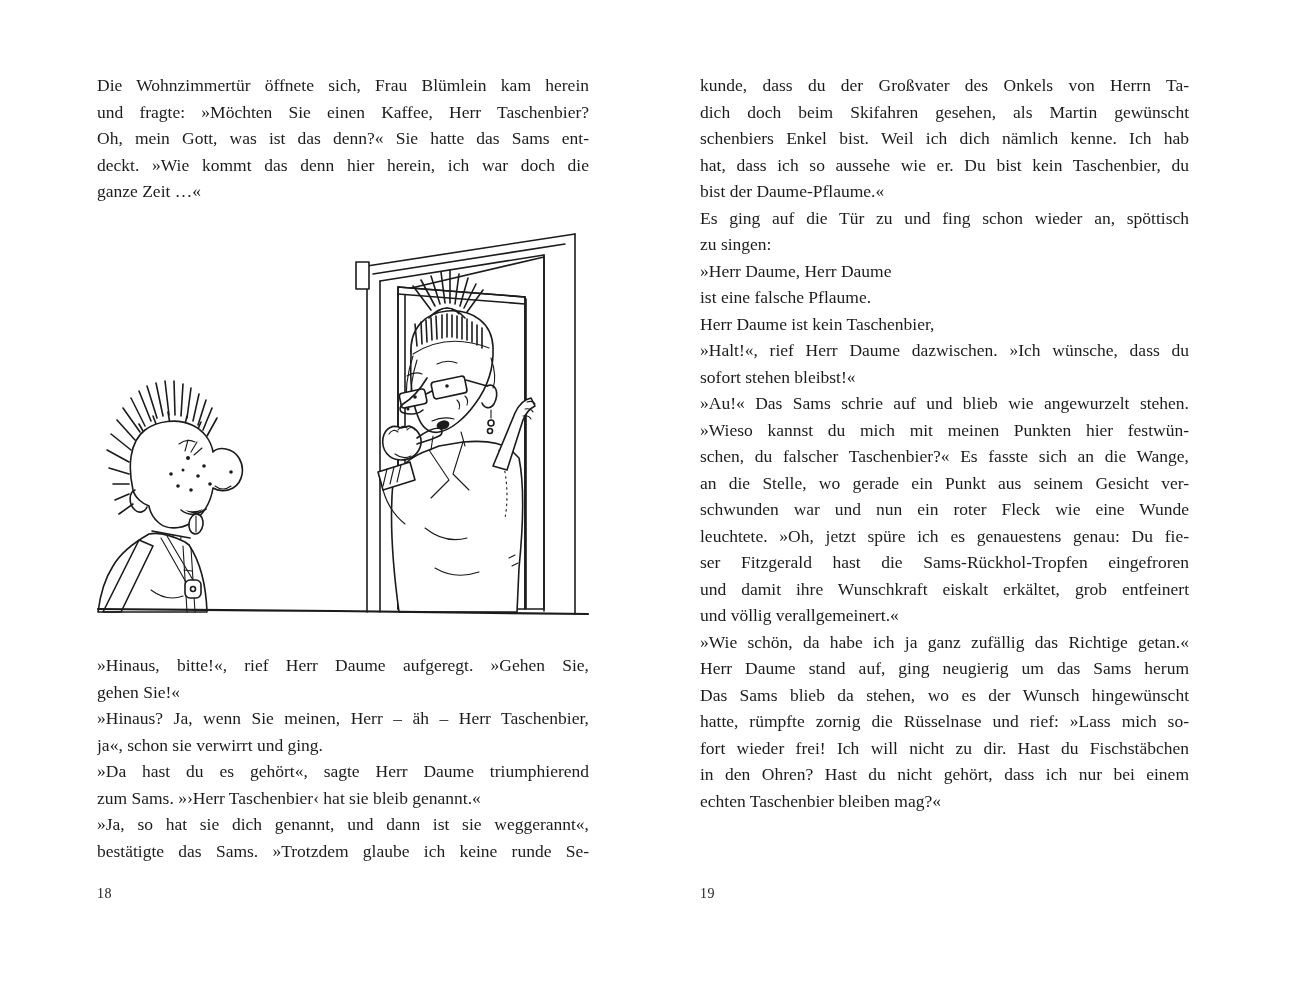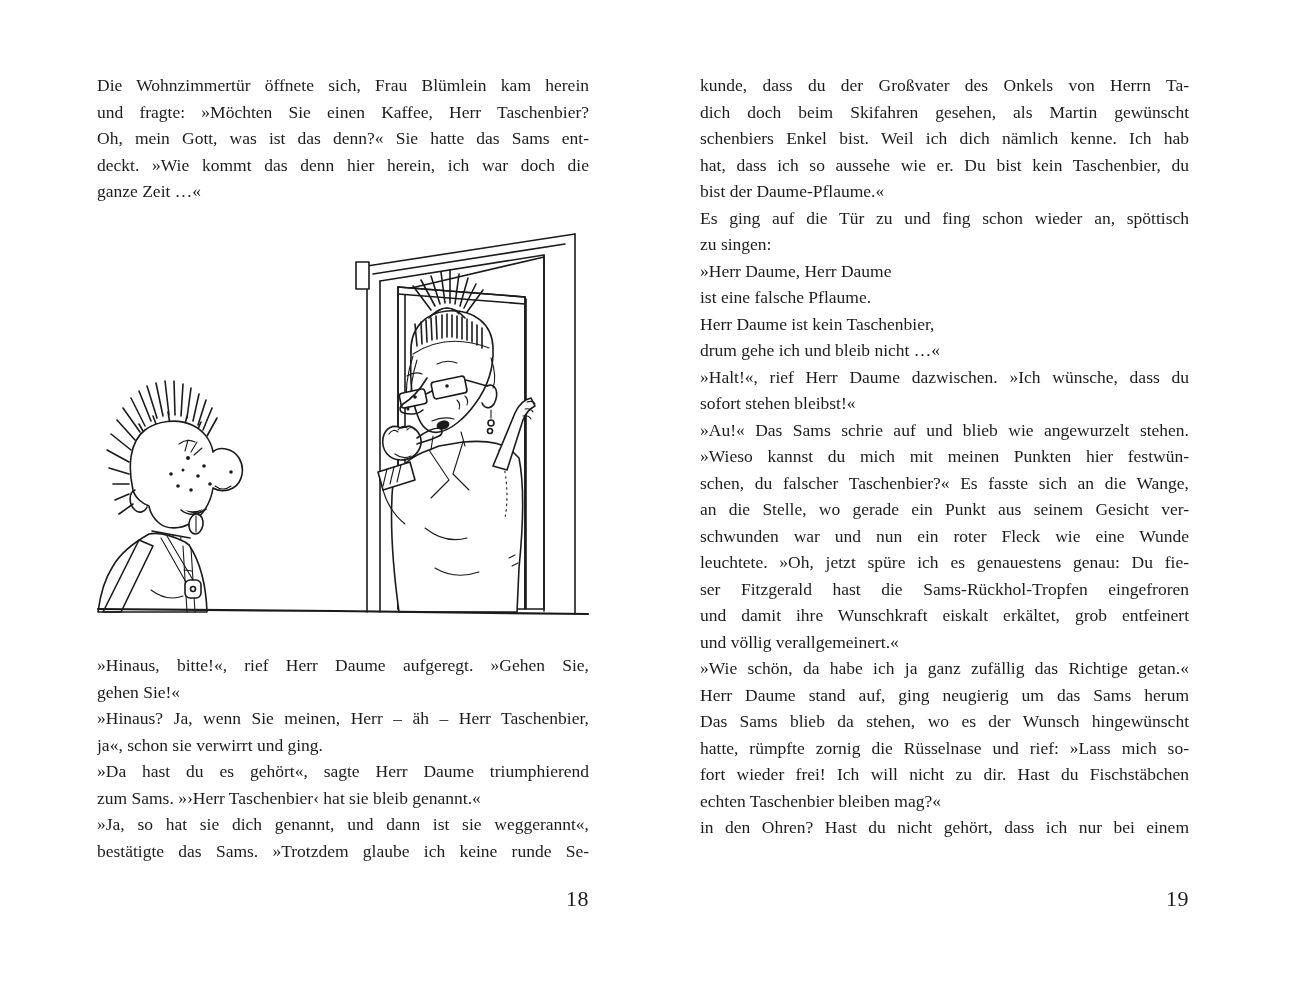--- a/index.html
+++ b/index.html
@@ -12,22 +12,22 @@
   .page.left{left:97px;width:492px}
   .page.right{left:700px;width:489px}
 
   .para{position:absolute;left:0;right:0;font-size:17.5px;line-height:26.5px}
   .para .line{min-height:26.5px;max-height:26.5px;overflow:hidden}
   .para .line.j{text-align:justify;text-align-last:justify}
   .para.top{top:72px}
   .para.bottom{top:652px}
   .para.body{top:72px}
 
-  .pagenum{position:absolute;top:886px;left:0;width:100%;text-align:right;
-           font-size:22px;letter-spacing:.5px}
+  .pagenum{position:absolute;top:886px;left:0;width:100%;text-align:left;
+           font-size:14px;letter-spacing:.5px}
 
   figure.illustration{position:absolute;top:228px;left:-2px;width:496px;height:400px;margin:0}
   .illustration svg{display:block}
   .illustration line,.illustration path,.illustration rect,
   .illustration ellipse,.illustration circle{
     stroke:#1b1b1b;fill:none;stroke-width:1.6;stroke-linecap:round;stroke-linejoin:round;
   }
   .illustration .fillw{fill:#ffffff}
   .illustration .ink{fill:#1b1b1b;stroke:none}
   .illustration .thin{stroke-width:1.1}
@@ -262,36 +262,35 @@
         <div class="line j">kunde, dass du der Großvater des Onkels von Herrn Ta-</div>
         <div class="line j">dich doch beim Skifahren gesehen, als Martin gewünscht</div>
         <div class="line j">schenbiers Enkel bist. Weil ich dich nämlich kenne. Ich hab</div>
         <div class="line j">hat, dass ich so aussehe wie er. Du bist kein Taschenbier, du</div>
         <div class="line">bist der Daume-Pflaume.«</div>
         <div class="line j">Es ging auf die Tür zu und fing schon wieder an, spöttisch</div>
         <div class="line">zu singen:</div>
         <div class="line">»Herr Daume, Herr Daume</div>
         <div class="line">ist eine falsche Pflaume.</div>
         <div class="line">Herr Daume ist kein Taschenbier,</div>
-        <div class="line">drum gehe ich und bleib nicht …«</div>
         <div class="line j">»Halt!«, rief Herr Daume dazwischen. »Ich wünsche, dass du</div>
         <div class="line">sofort stehen bleibst!«</div>
         <div class="line j">»Au!« Das Sams schrie auf und blieb wie angewurzelt stehen.</div>
         <div class="line j">»Wieso kannst du mich mit meinen Punkten hier festwün-</div>
         <div class="line j">schen, du falscher Taschenbier?« Es fasste sich an die Wange,</div>
         <div class="line j">an die Stelle, wo gerade ein Punkt aus seinem Gesicht ver-</div>
         <div class="line j">schwunden war und nun ein roter Fleck wie eine Wunde</div>
         <div class="line j">leuchtete. »Oh, jetzt spüre ich es genauestens genau: Du fie-</div>
         <div class="line j">ser Fitzgerald hast die Sams-Rückhol-Tropfen eingefroren</div>
         <div class="line j">und damit ihre Wunschkraft eiskalt erkältet, grob entfeinert</div>
         <div class="line">und völlig verallgemeinert.«</div>
         <div class="line j">»Wie schön, da habe ich ja ganz zufällig das Richtige getan.«</div>
         <div class="line j">Herr Daume stand auf, ging neugierig um das Sams herum</div>
         <div class="line j">Das Sams blieb da stehen, wo es der Wunsch hingewünscht</div>
         <div class="line j">hatte, rümpfte zornig die Rüsselnase und rief: »Lass mich so-</div>
         <div class="line j">fort wieder frei! Ich will nicht zu dir. Hast du Fischstäbchen</div>
+        <div class="line j">in den Ohren? Hast du nicht gehört, dass ich nur bei einem</div>
         <div class="line">echten Taschenbier bleiben mag?«</div>
-        <div class="line j">in den Ohren? Hast du nicht gehört, dass ich nur bei einem</div>
       </div>
     <div class="pagenum">19</div>
   </section>
 
 </div>
 
 </body></html>

